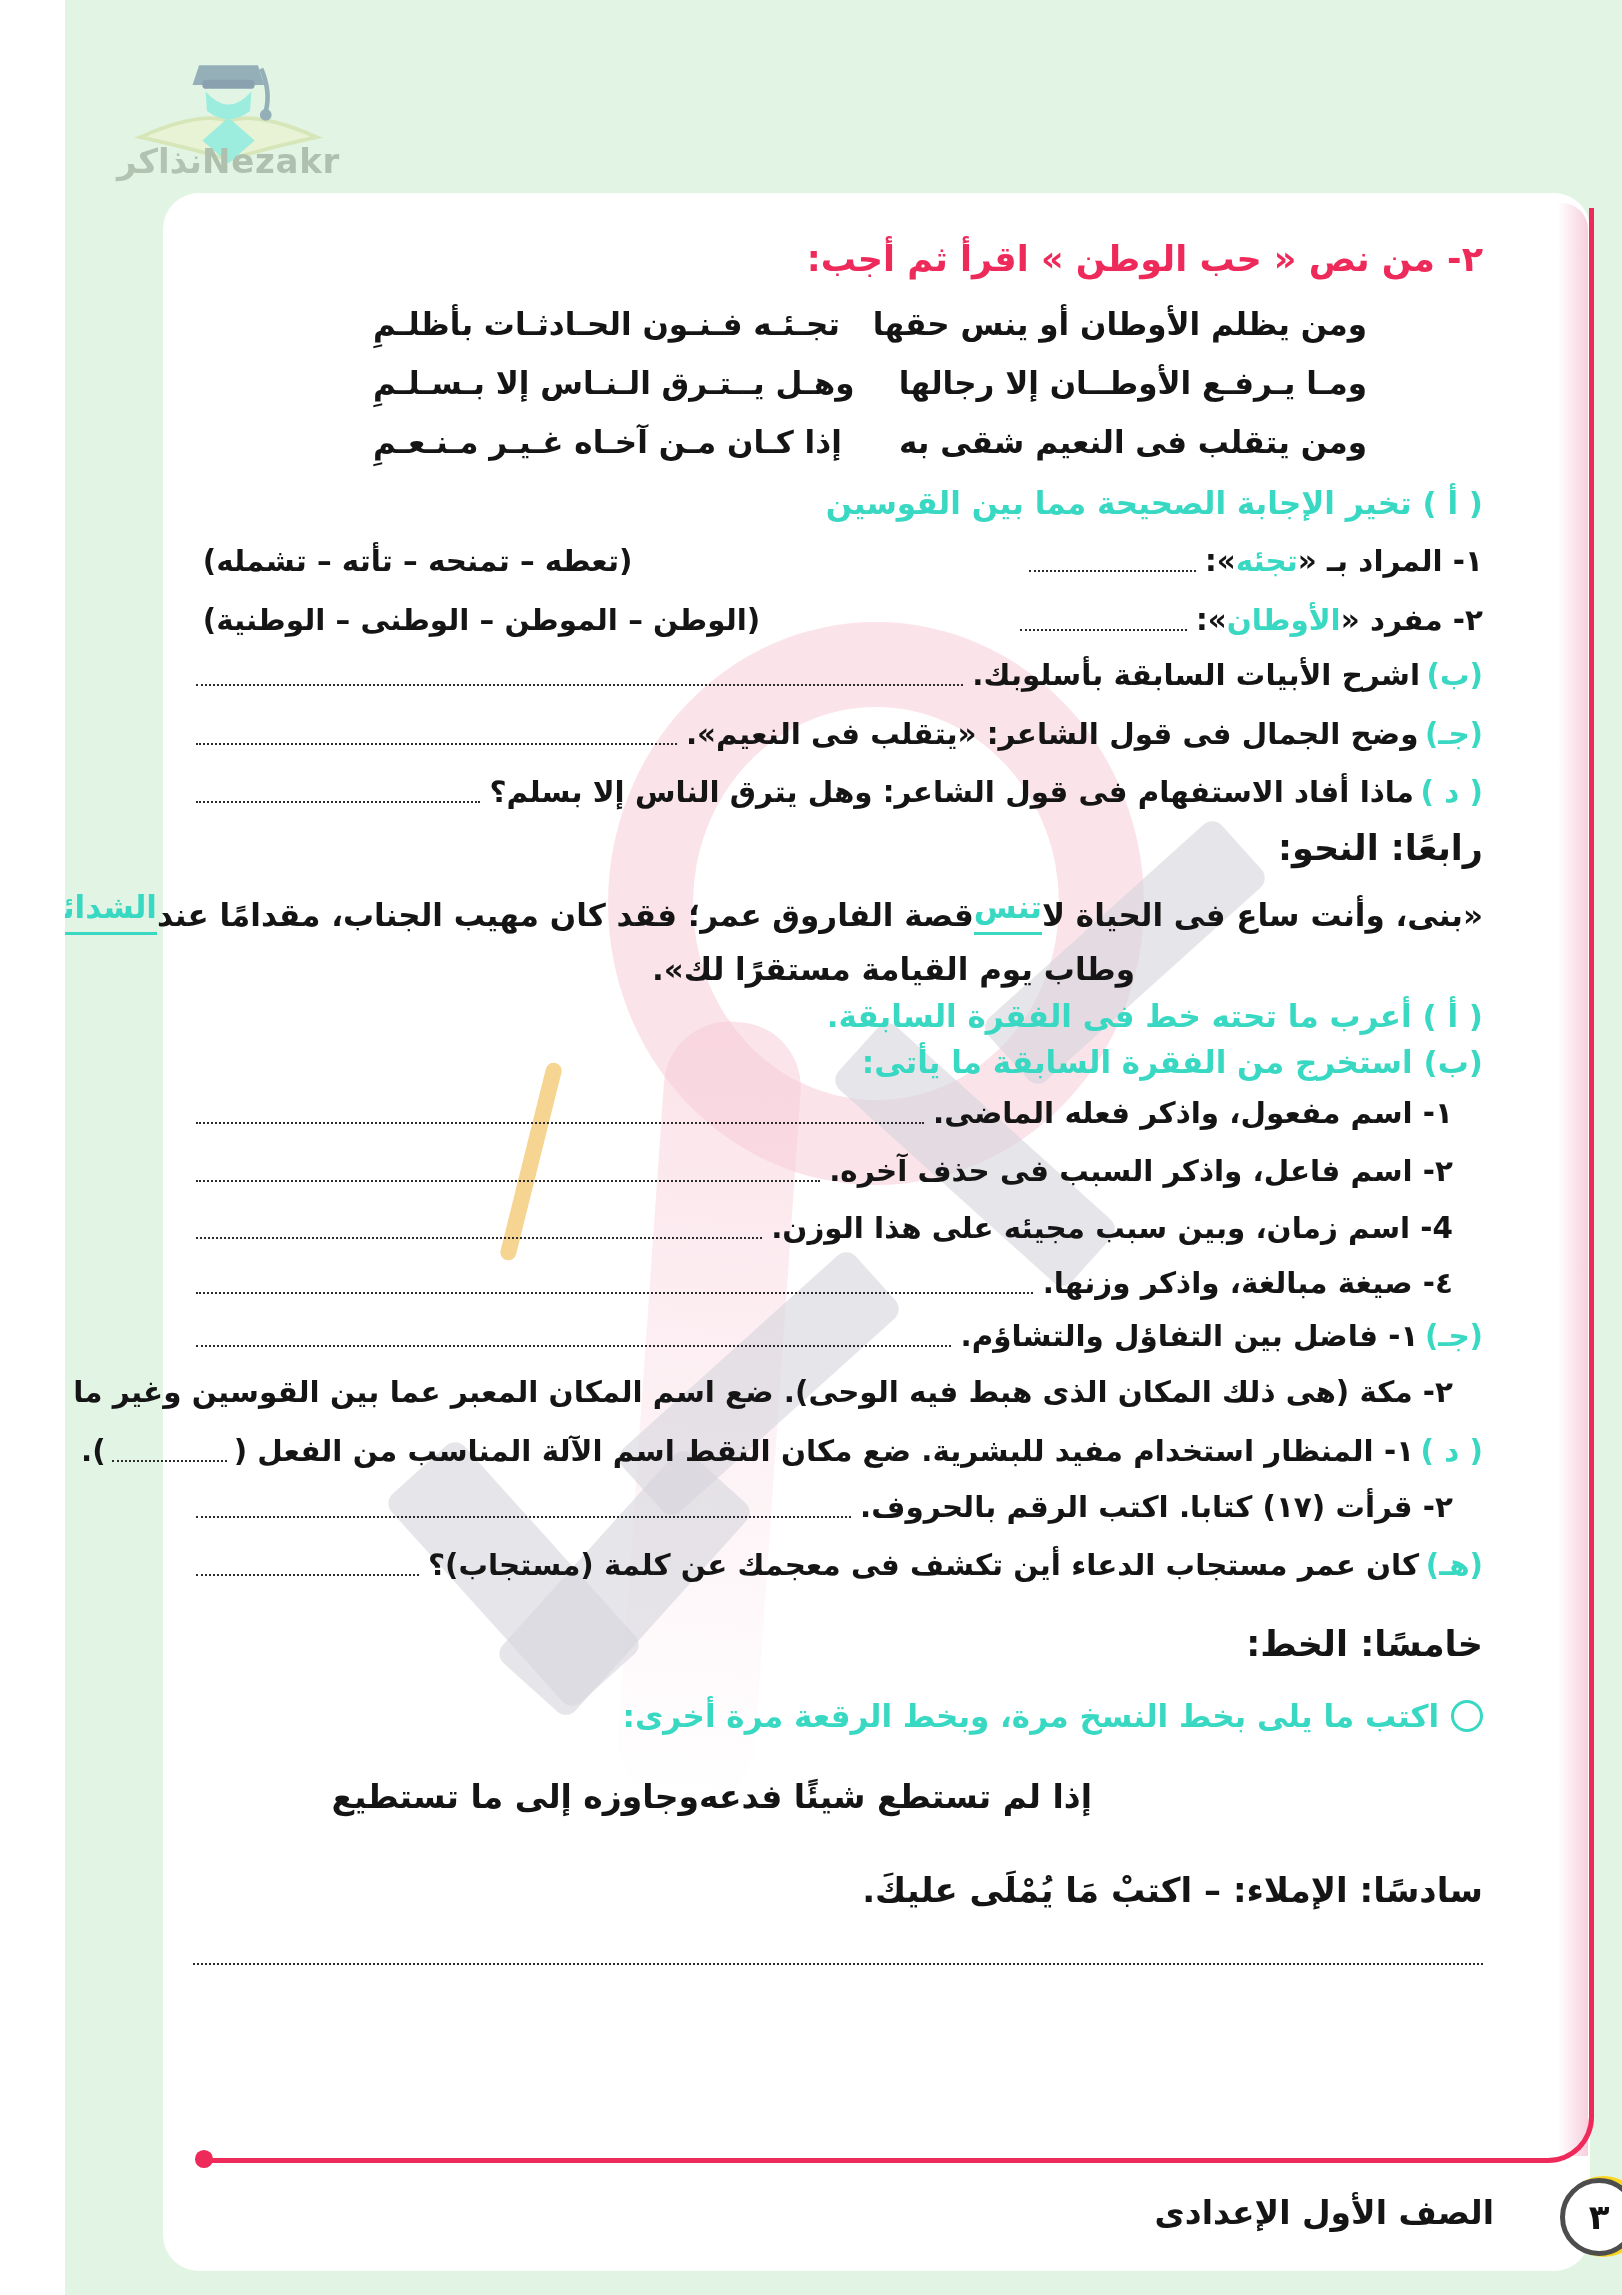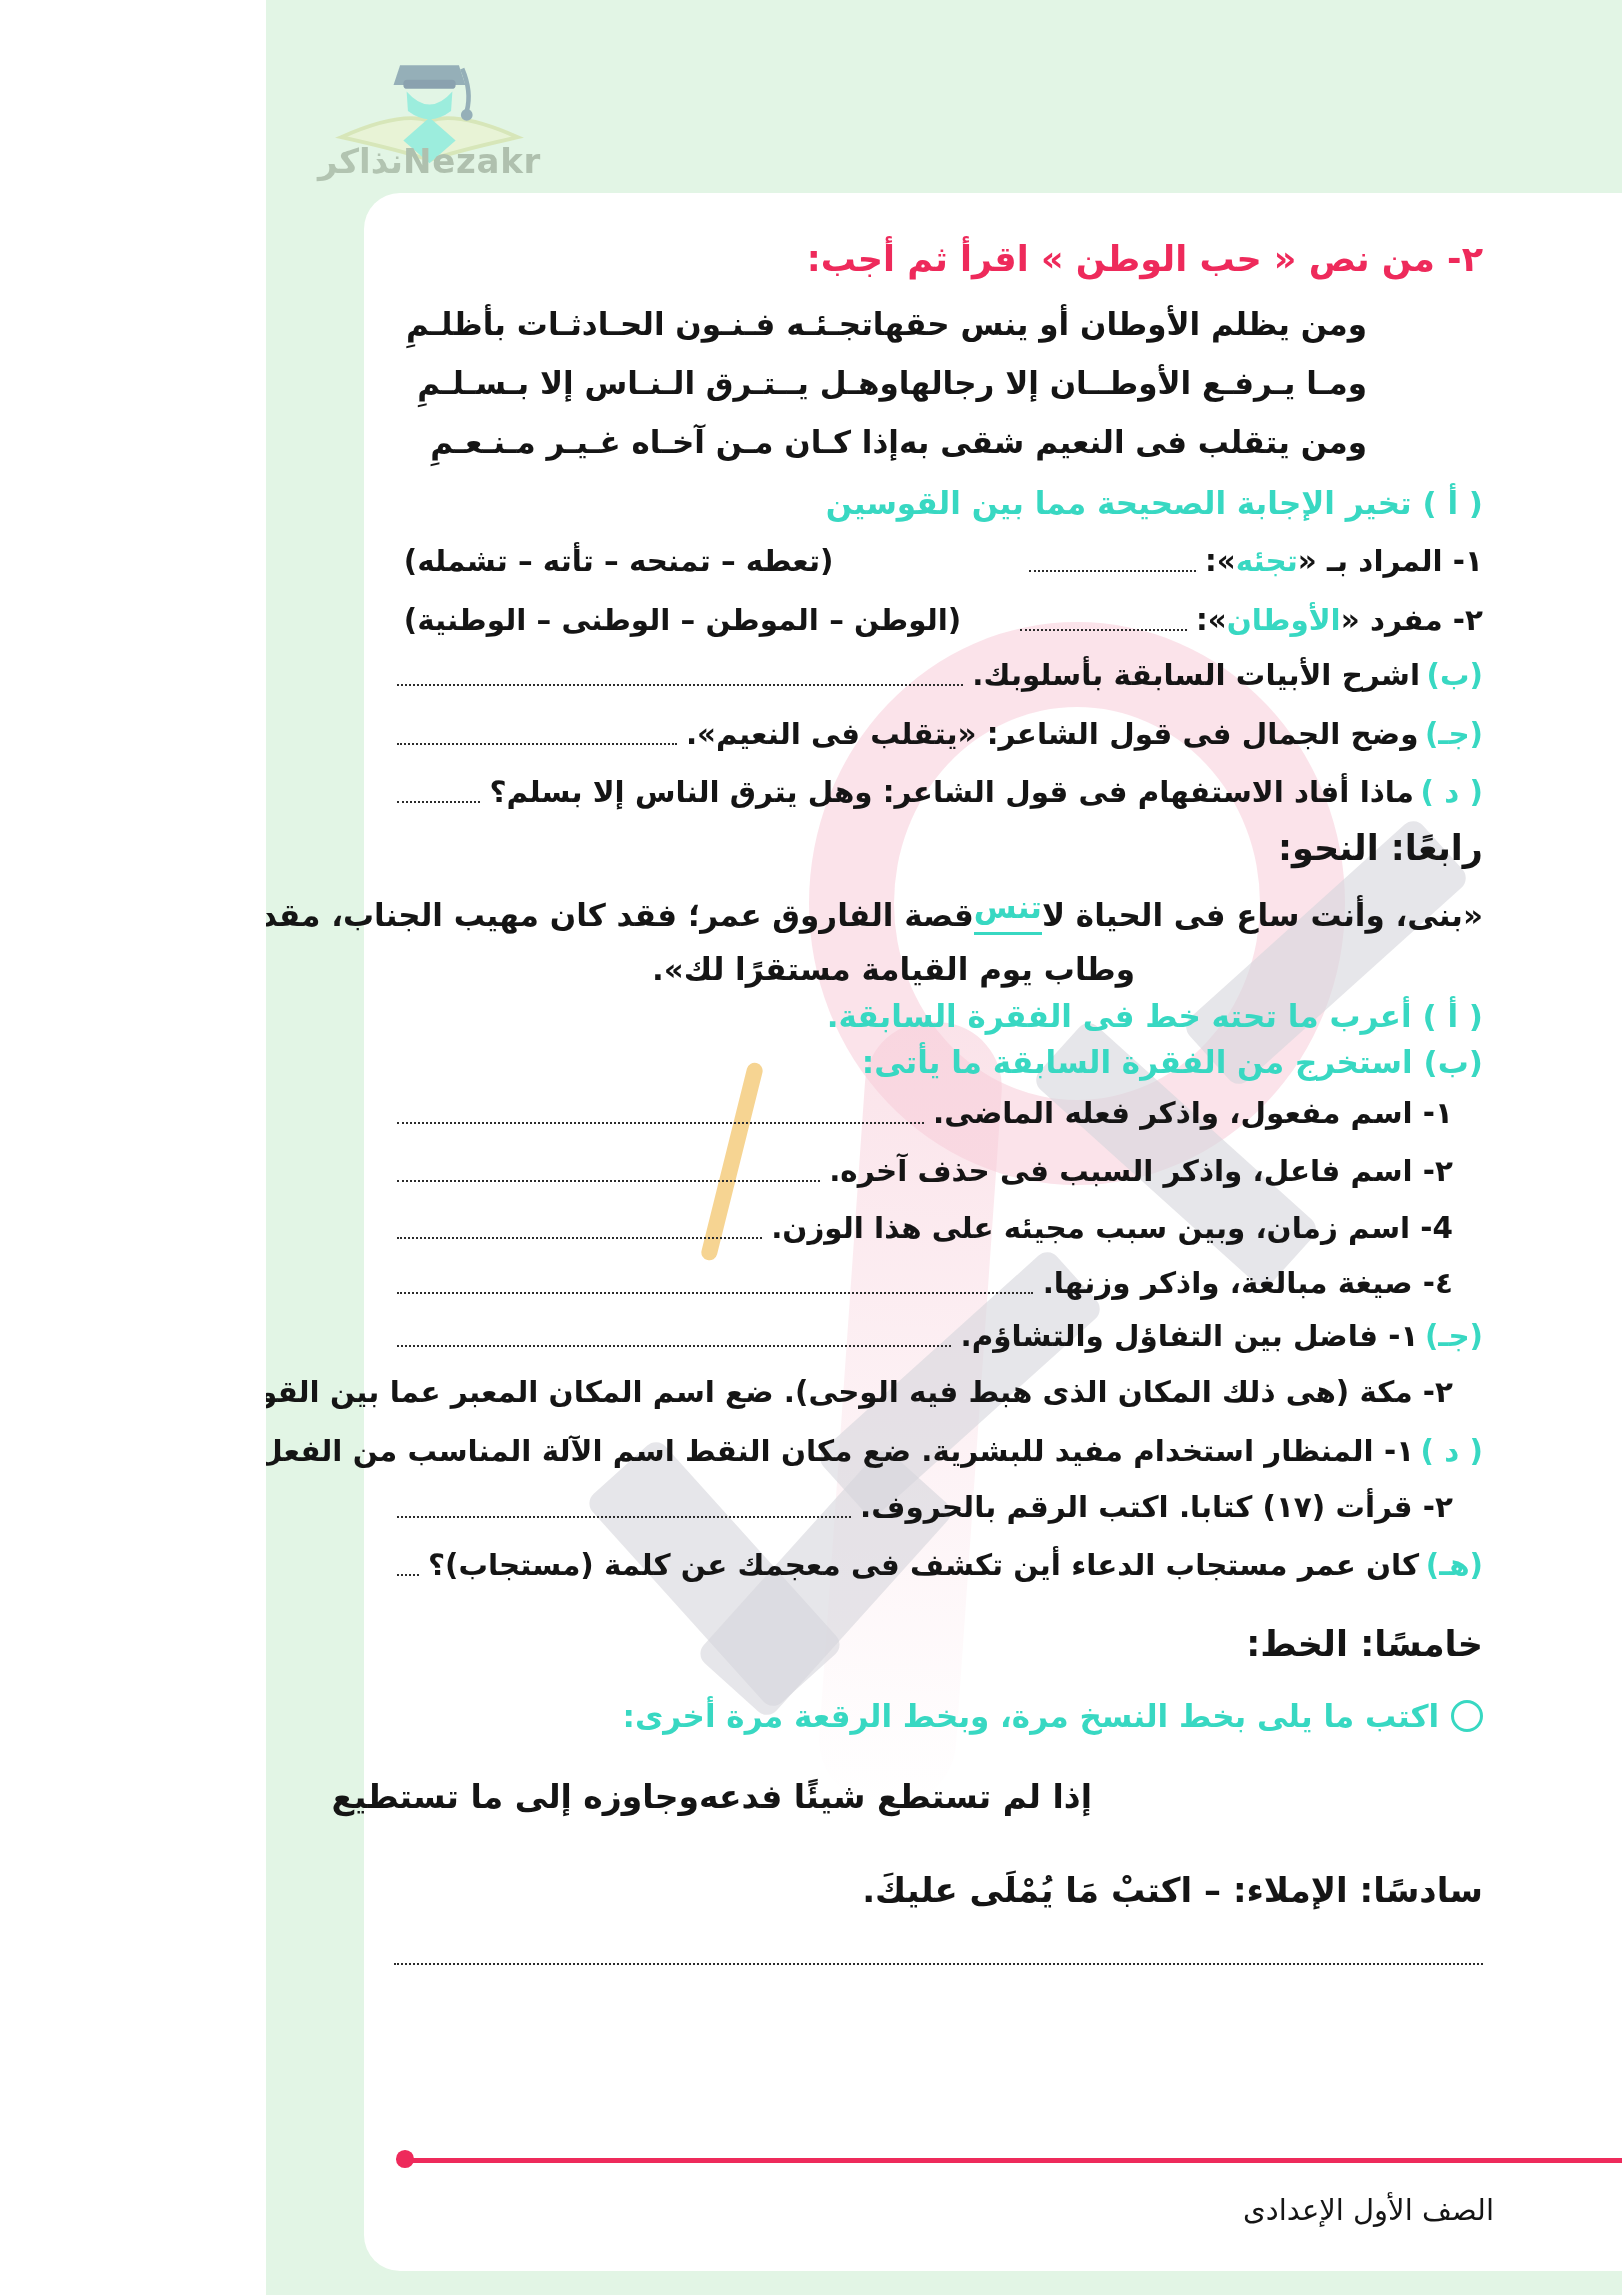--- a/index.html
+++ b/index.html
@@ -5,21 +5,21 @@
   :root{
     --red:#ee2a5b;
     --teal:#38d8c2;
     --ink:#151515;
     --mint:#e2f5e5;
     --band:#45e6a2;
     --yellow:#fbd51f;
   }
   html,body{margin:0;padding:0;background:#fff;}
   .page{
-    position:relative;width:1356px;height:2295px;background:var(--mint);
+    position:relative;width:1557px;height:2295px;background:var(--mint);
     overflow:hidden;font-family:"DejaVu Sans","Liberation Sans",sans-serif;color:var(--ink);
   }
   
   .logo{position:absolute;left:36px;top:13px;width:255px;height:183px;opacity:.5;}
   .logo svg{width:100%;height:100%;}
   .logo-text{
     position:absolute;left:0;top:128px;width:100%;text-align:center;
     font-size:34px;font-weight:bold;color:#84947f;direction:rtl;white-space:nowrap;
   }
   .logo-text .en{color:#7d8d78;letter-spacing:0.7px;}
@@ -61,21 +61,21 @@
   .callig{position:absolute;left:523px;right:530px;display:flex;direction:rtl;justify-content:space-between;
           font-size:33px;font-weight:bold;white-space:nowrap;}
   .bullet-ring{display:inline-block;width:26px;height:26px;border:3.9px solid var(--teal);
                border-radius:50%;margin-left:11.8px;flex:0 0 auto;margin-bottom:3.9px;}
   
   .band{position:absolute;left:1550px;top:2184px;width:73px;height:63px;background:var(--band);}
   .badge-yellow{position:absolute;left:1498px;top:2176px;width:81px;height:81px;background:var(--yellow);border-radius:50%;}
   .badge{position:absolute;left:1495px;top:2178px;width:68px;height:68px;background:#fff;
          border:5.2px solid #4d4d4d;border-radius:50%;display:flex;align-items:center;justify-content:center;
          font-size:34px;font-weight:bold;color:#111;}
-  .grade{position:absolute;right:128px;top:2193px;font-size:29px;font-weight:normal;direction:rtl;white-space:nowrap;text-align:center;}
+  .grade{position:absolute;right:128px;top:2193px;font-size:33px;font-weight:bold;direction:rtl;white-space:nowrap;text-align:center;}
 </style>
 </head>
 <body>
 
 <div class="page">
 
   <div class="logo">
     <svg viewBox="0 0 390 200">
       <path d="M60 150 Q150 110 195 125 Q240 110 330 150 Q240 170 195 185 Q150 170 60 150 Z" fill="#eef3c9" stroke="#cdd98e" stroke-width="6"></path>
       <path d="M150 40 L240 40 L250 70 L140 70 Z" fill="#4a6c8c"></path>

